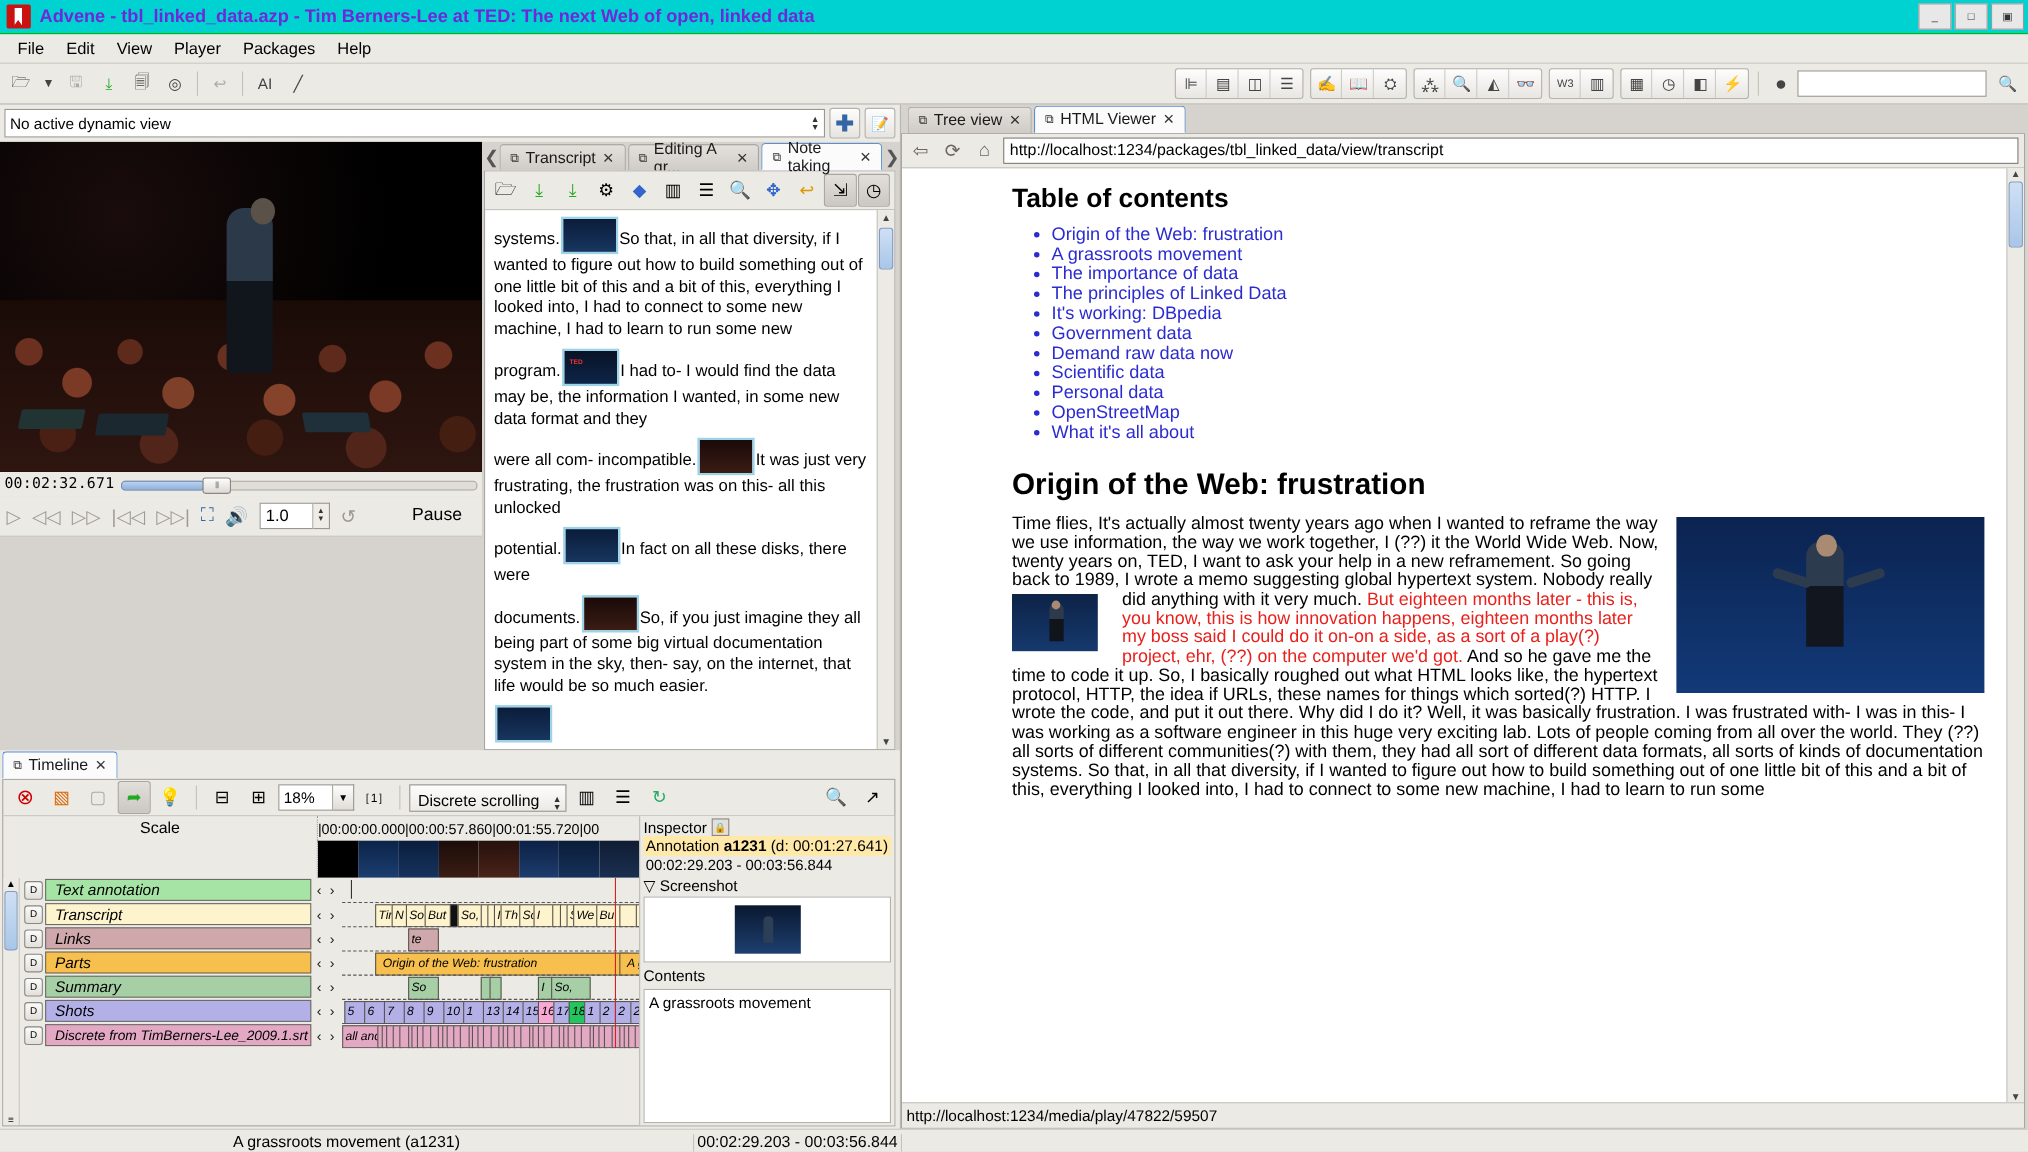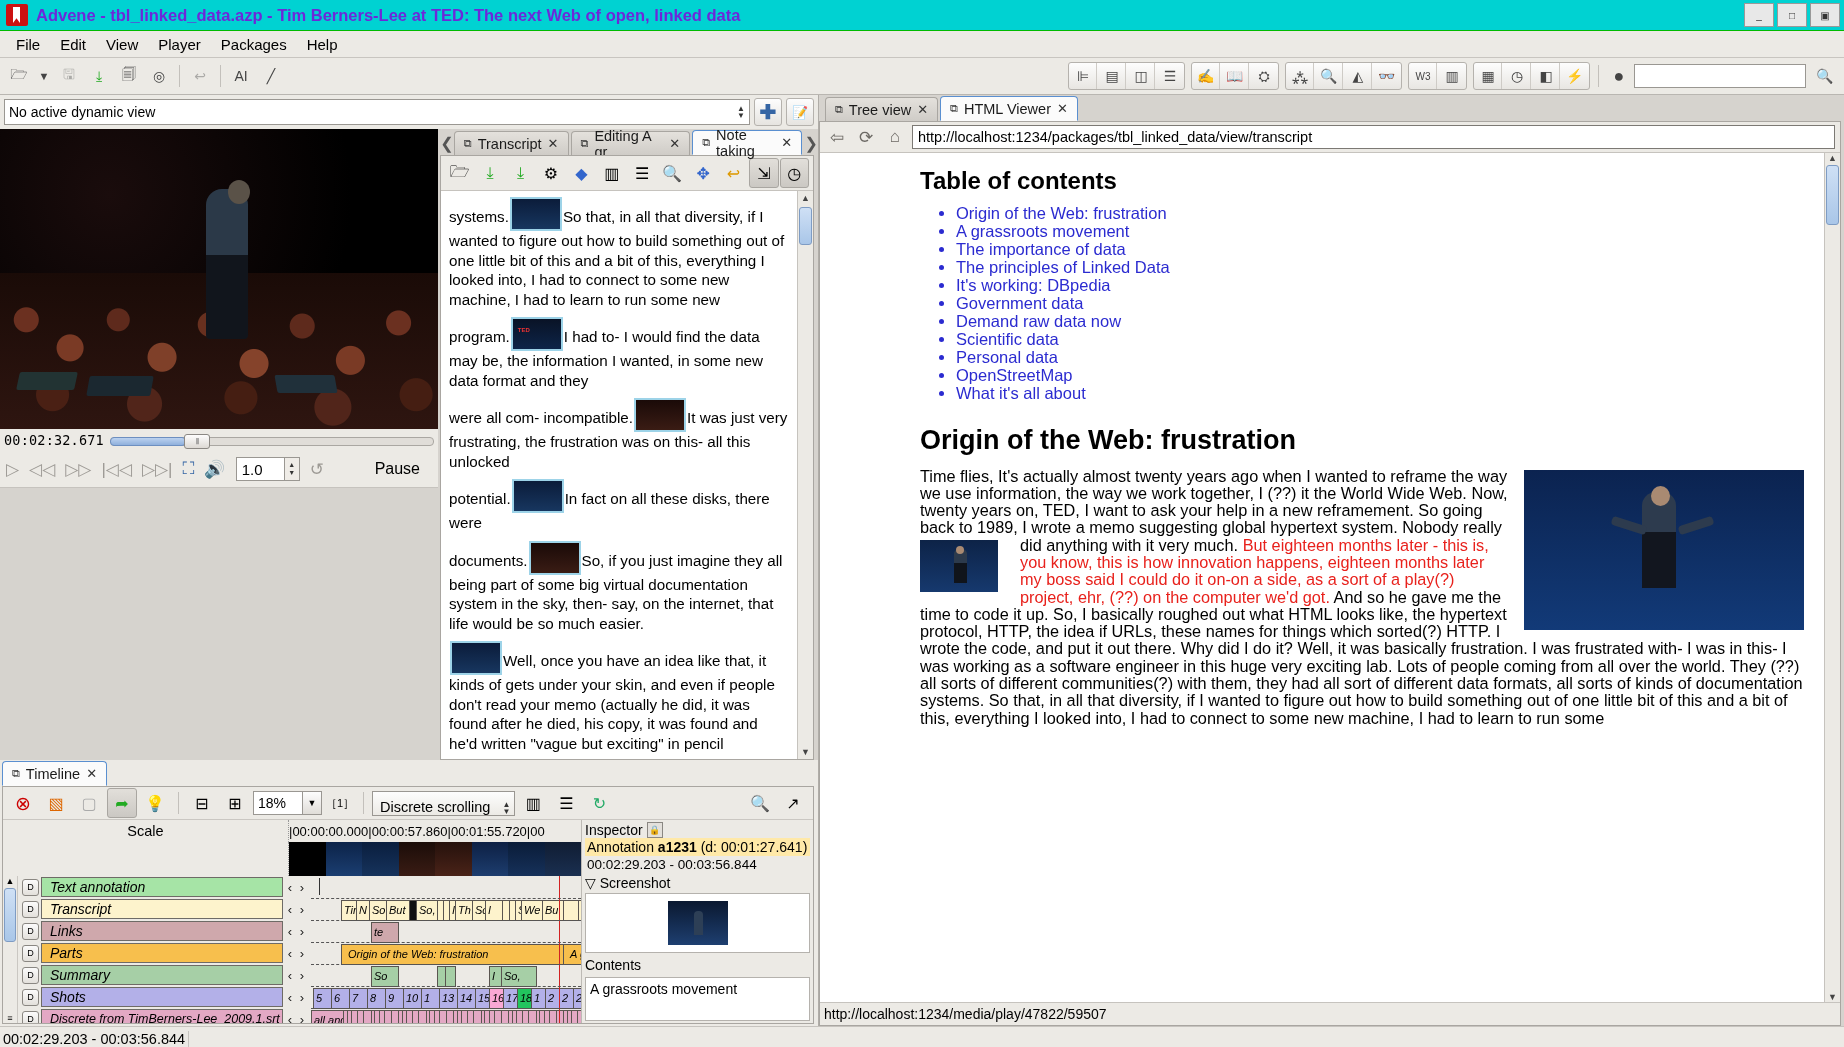--- a/index.html
+++ b/index.html
@@ -415,21 +415,21 @@
               <p style="margin:0 0 8px 0;">
                 <span>were all com- incompatible.</span><span class="thumb t3"></span><span>It was just very frustrating, the frustration was on this- all this unlocked</span>
               </p>
               <p style="margin:0 0 8px 0;">
                 <span>potential.</span><span class="thumb"></span><span>In fact on all these disks, there were</span>
               </p>
               <p style="margin:0 0 8px 0;">
                 <span>documents.</span><span class="thumb t3"></span><span>So, if you just imagine they all being part of some big virtual documentation system in the sky, then- say, on the internet, that life would be so much easier.</span>
               </p>
               <p style="margin:0;">
-                <span class="thumb"></span><span>Well, once you have an idea like that, it kinds of gets under your skin, and even if people don't read your memo (actually he did, it was found after he died, his copy, it was found and he'd written "vague but exciting" in pencil</span>
+                <span class="thumb"></span>
               </p>
             </div>
             <div class="vsb">
               <div class="arw">▲</div>
               <div class="th" style="height:36px;"></div>
               <div style="flex:1;"></div>
               <div class="arw">▼</div>
             </div>
           </div>
         </div>
@@ -752,15 +752,16 @@
           <div style="flex:1"></div>
           <div>▼</div>
         </div>
       </div>
       <div id="rstatus">http://localhost:1234/media/play/47822/59507</div>
     </div>
   </div>
 </div>
 
 <div id="statusrow">
+  <div id="st1">A grassroots movement (a1231)</div>
   <div id="st2">00:02:29.203 - 00:03:56.844</div>
   <div id="st3"></div>
 </div>
 
 </body></html>

